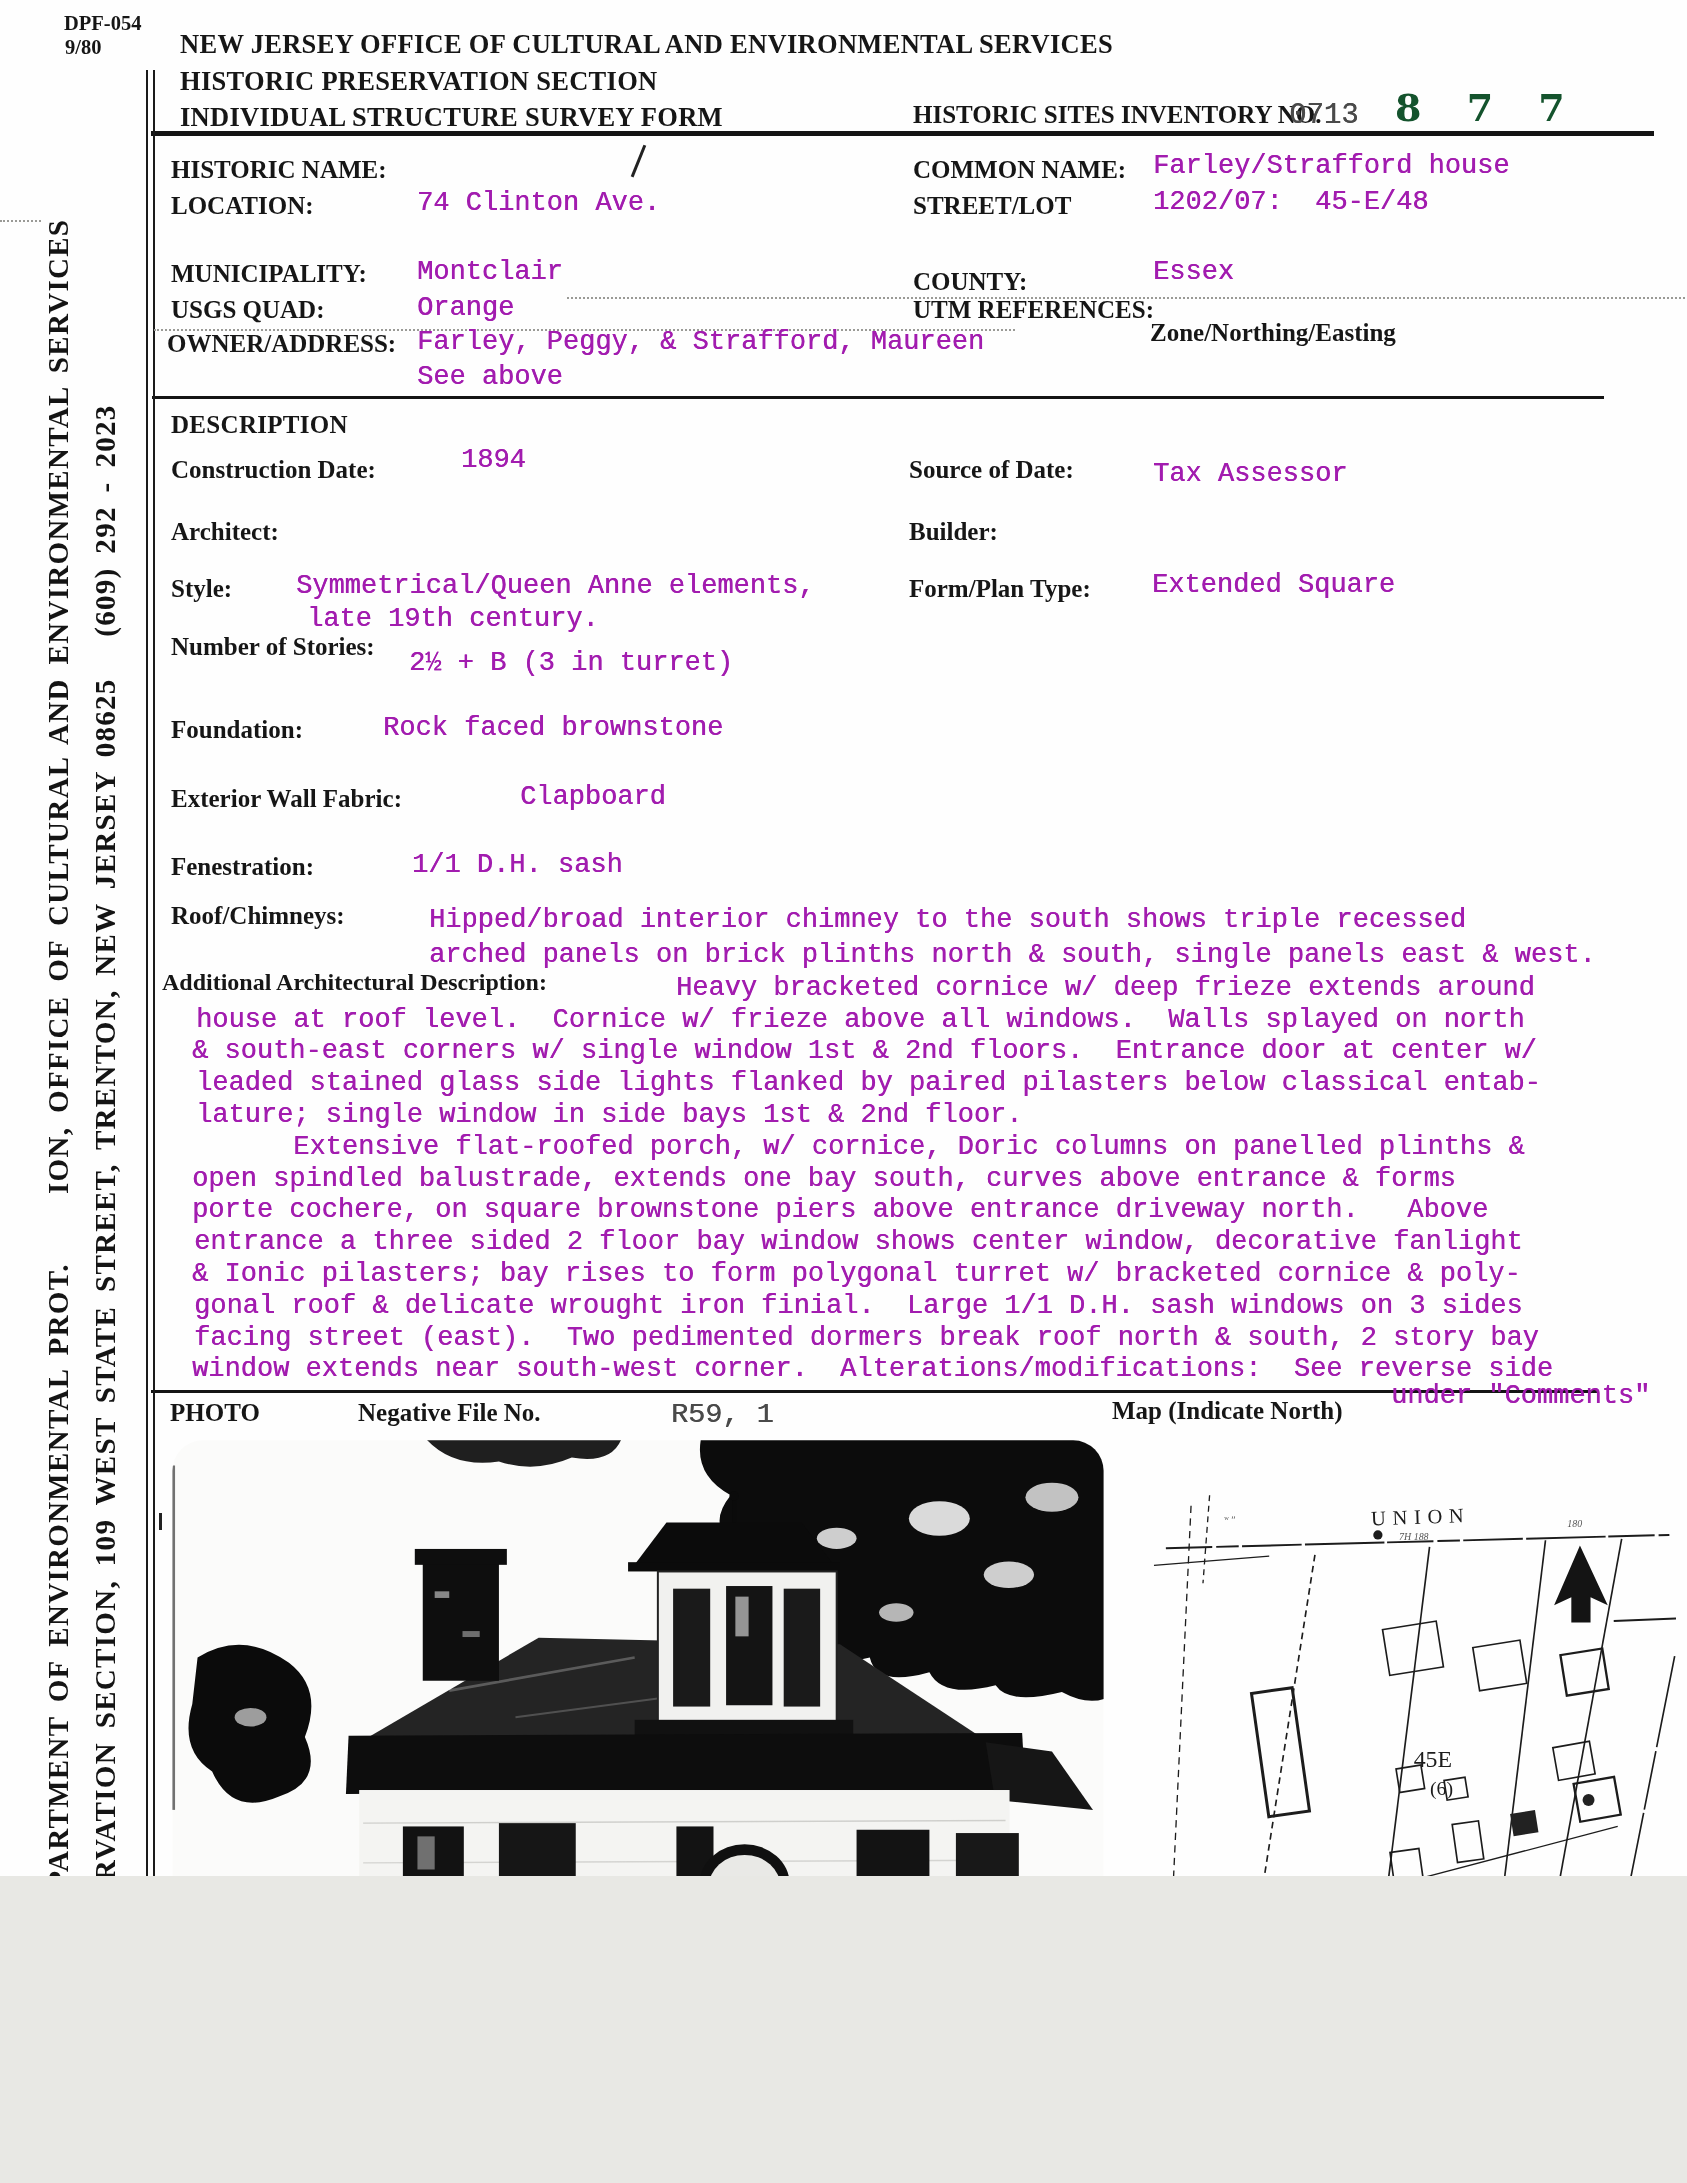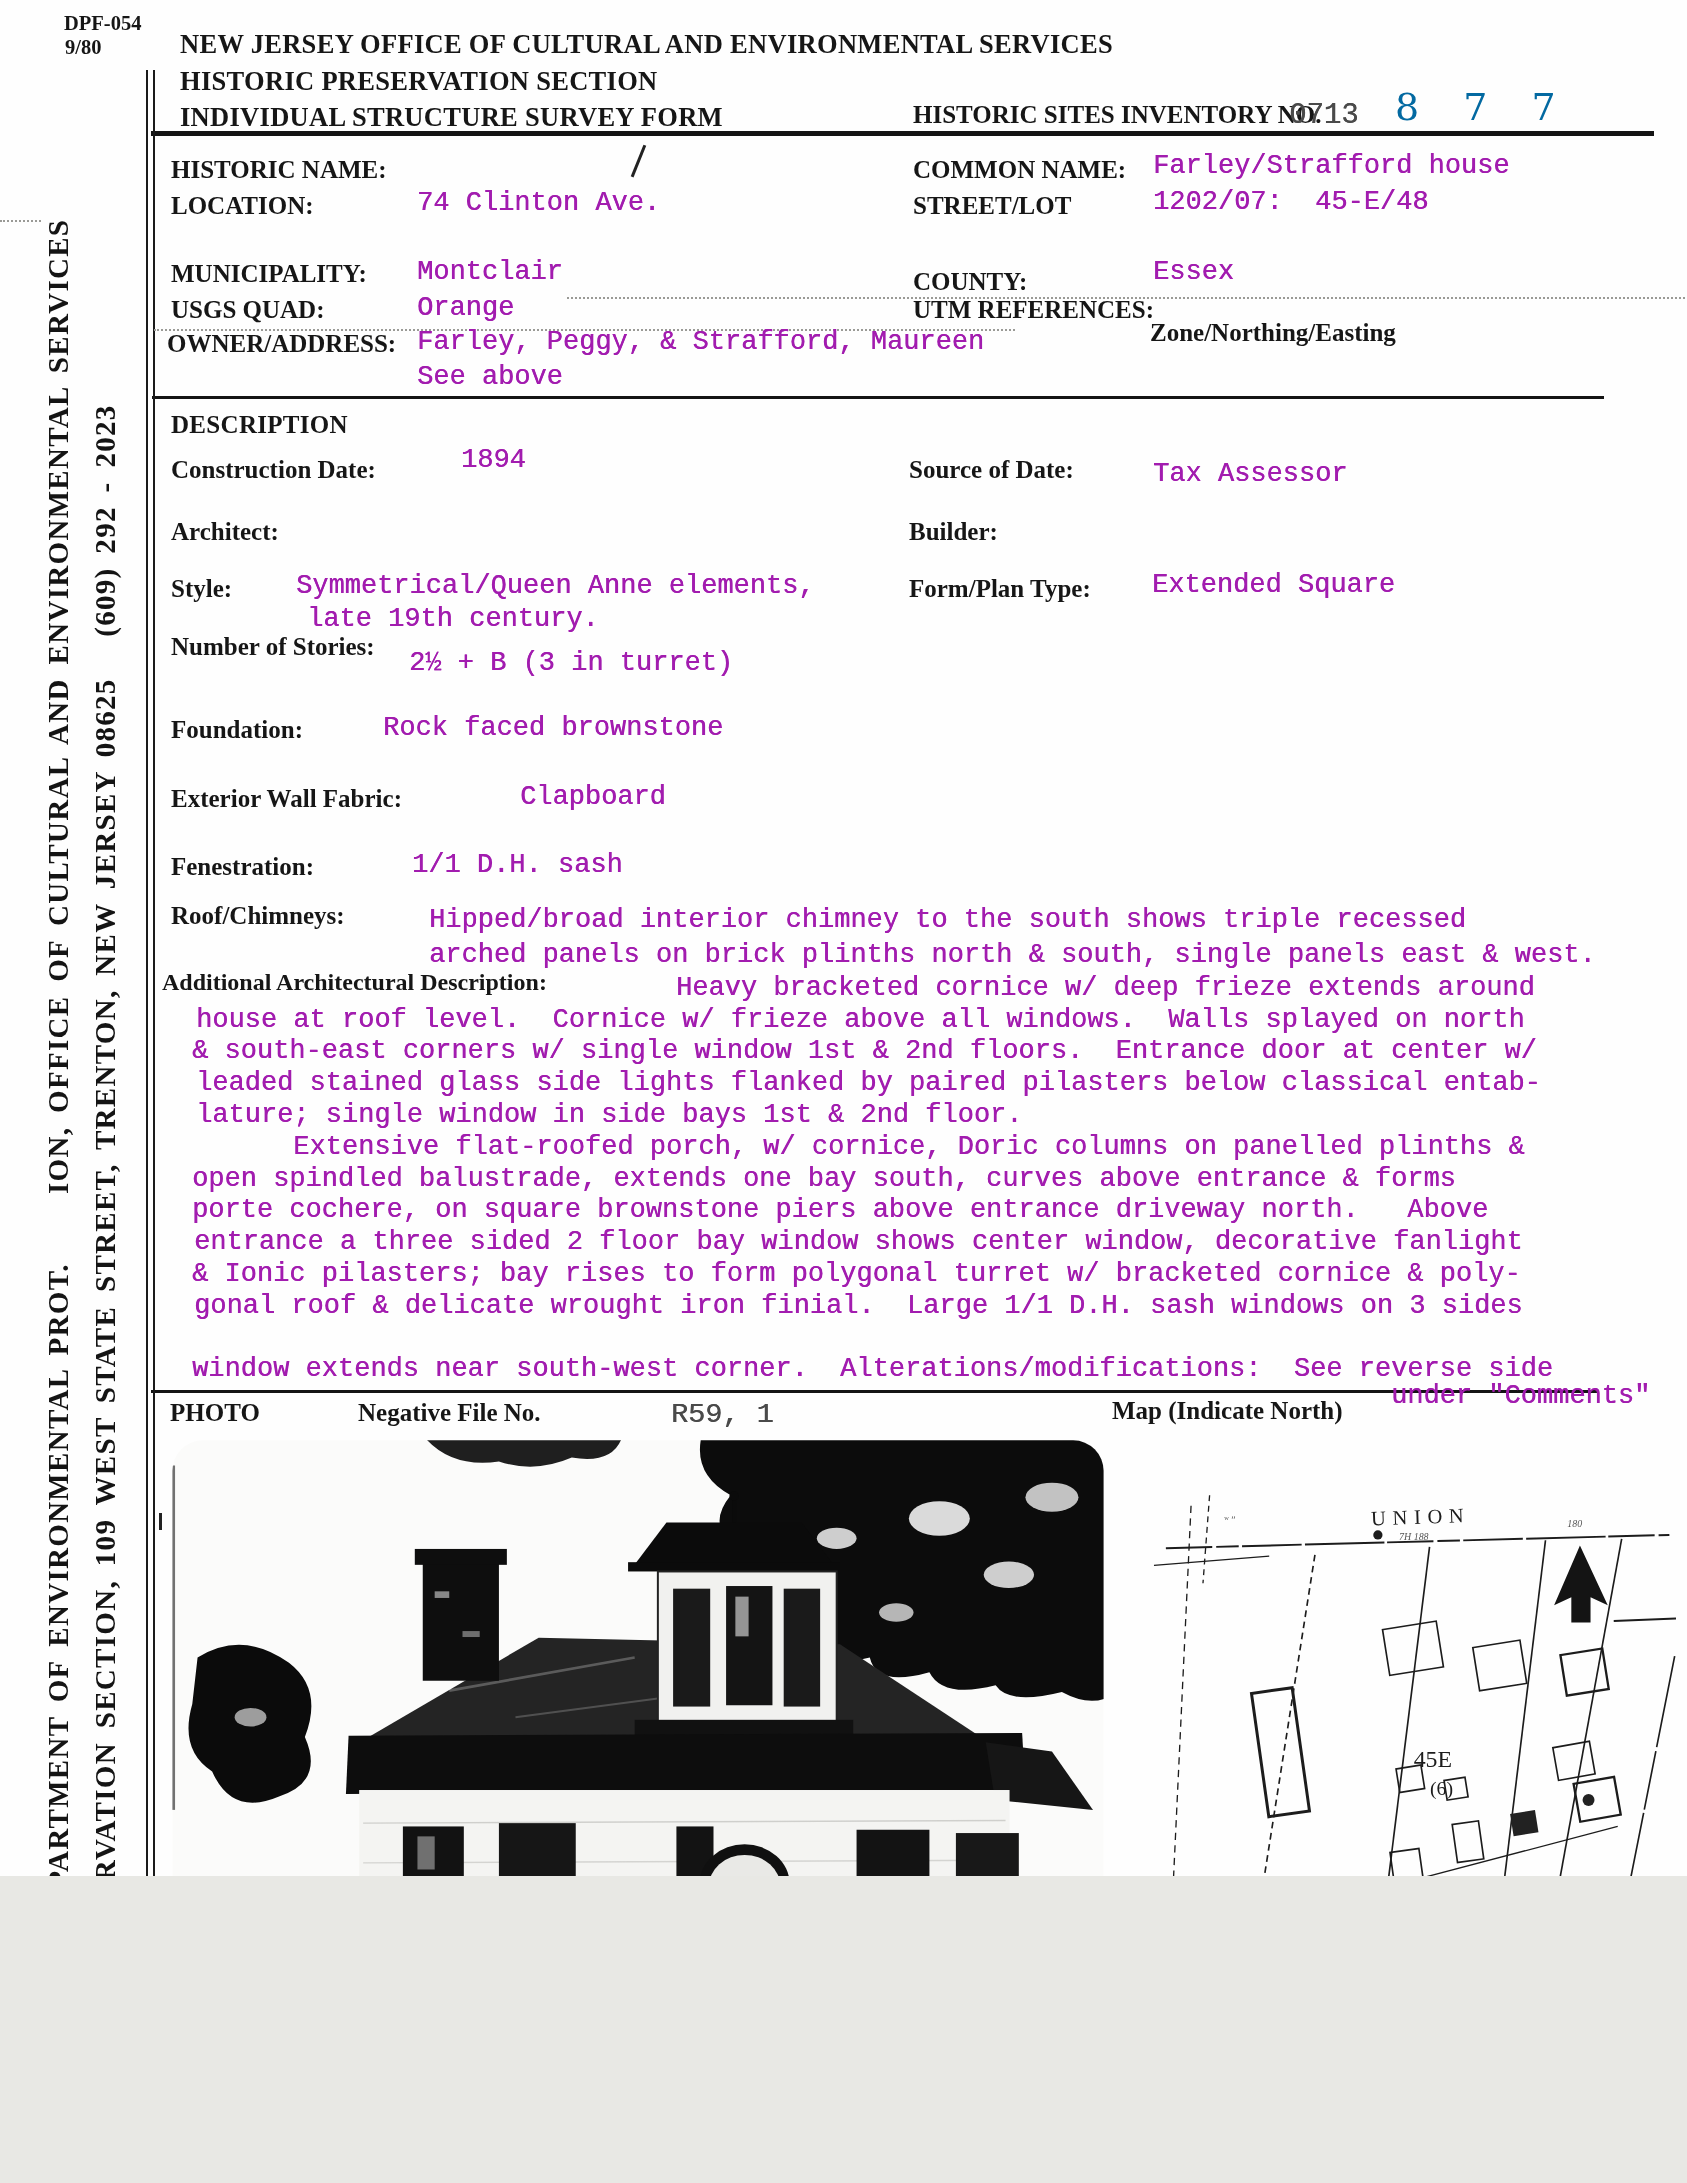--- a/index.html
+++ b/index.html
@@ -5,21 +5,21 @@
   html,body{margin:0;padding:0;background:#e8e8e4;}
   .page{position:relative;width:1688px;height:1876px;background:#fefefe;overflow:hidden;
         font-family:"Liberation Serif", serif;color:#161616;}
   .abs{position:absolute;}
   .lbl{font-family:"Liberation Serif", serif;font-weight:bold;font-size:25px;white-space:nowrap;}
   .lbl-sm{font-family:"Liberation Serif", serif;font-weight:bold;font-size:22.5px;white-space:nowrap;}
   .hdr{font-family:"Liberation Serif", serif;font-weight:bold;font-size:26.5px;letter-spacing:0.3px;white-space:nowrap;}
   .typed{font-family:"Liberation Mono","DejaVu Sans Mono",monospace;font-size:27px;white-space:pre;
          color:#a21caf;text-shadow:0.4px 0 0 currentColor;}
   .faded{color:#4a4a4a;}
-  .hand{font-family:"DejaVu Serif", serif;font-size:38px;font-weight:normal;letter-spacing:16px;color:#0369a1;}
+  .hand{font-family:"DejaVu Serif", serif;font-size:38px;font-weight:bold;letter-spacing:16px;color:#14532d;}
   .hrule{position:absolute;background:#141414;}
   .vrule{position:absolute;background:#1a1a1a;}
   .dotline{position:absolute;border-top:2px dotted #9a9a96;height:0;}
   .sidebar-line{position:absolute;transform:rotate(-90deg);transform-origin:0 0;
         font-family:"Liberation Serif", serif;font-weight:bold;font-size:29px;letter-spacing:1.3px;
         word-spacing:5.3px;white-space:pre;color:#141414;}
   .tick{position:absolute;background:#222;}
   svg text{font-family:"Liberation Serif", serif;}
 </style>
 </head>
@@ -113,20 +113,21 @@
   <div class="abs typed" style="left:196px;top:1005px;">house at roof level.  Cornice w/ frieze above all windows.  Walls splayed on north</div>
   <div class="abs typed" style="left:192px;top:1036px;">&amp; south-east corners w/ single window 1st &amp; 2nd floors.  Entrance door at center w/</div>
   <div class="abs typed" style="left:196px;top:1068px;">leaded stained glass side lights flanked by paired pilasters below classical entab-</div>
   <div class="abs typed" style="left:196px;top:1100px;">lature; single window in side bays 1st &amp; 2nd floor.</div>
   <div class="abs typed" style="left:196px;top:1132px;">      Extensive flat-roofed porch, w/ cornice, Doric columns on panelled plinths &amp;</div>
   <div class="abs typed" style="left:192px;top:1164px;">open spindled balustrade, extends one bay south, curves above entrance &amp; forms</div>
   <div class="abs typed" style="left:192px;top:1195px;">porte cochere, on square brownstone piers above entrance driveway north.   Above</div>
   <div class="abs typed" style="left:194px;top:1227px;">entrance a three sided 2 floor bay window shows center window, decorative fanlight</div>
   <div class="abs typed" style="left:192px;top:1259px;">&amp; Ionic pilasters; bay rises to form polygonal turret w/ bracketed cornice &amp; poly-</div>
   <div class="abs typed" style="left:194px;top:1291px;">gonal roof &amp; delicate wrought iron finial.  Large 1/1 D.H. sash windows on 3 sides</div>
+  <div class="abs typed" style="left:194px;top:1323px;">facing street (east).  Two pedimented dormers break roof north &amp; south, 2 story bay</div>
   <div class="abs typed" style="left:192px;top:1354px;">window extends near south-west corner.  Alterations/modifications:  See reverse side</div>
 
   <div class="abs lbl" style="left:170px;top:1399px;">PHOTO</div>
   <div class="abs lbl" style="left:358px;top:1399px;">Negative File No.</div>
   <div class="abs typed faded" style="left:671px;top:1398px;font-size:28.5px;">R59, 1</div>
   <div class="abs lbl" style="left:1112px;top:1397px;">Map  (Indicate North)</div>
   <div class="abs typed" style="left:1391px;top:1381px;">under "Comments"</div>
 
   <svg class="abs" style="left:171px;top:1439px;" width="934" height="606" viewBox="0 0 1410 915">
     <defs>

